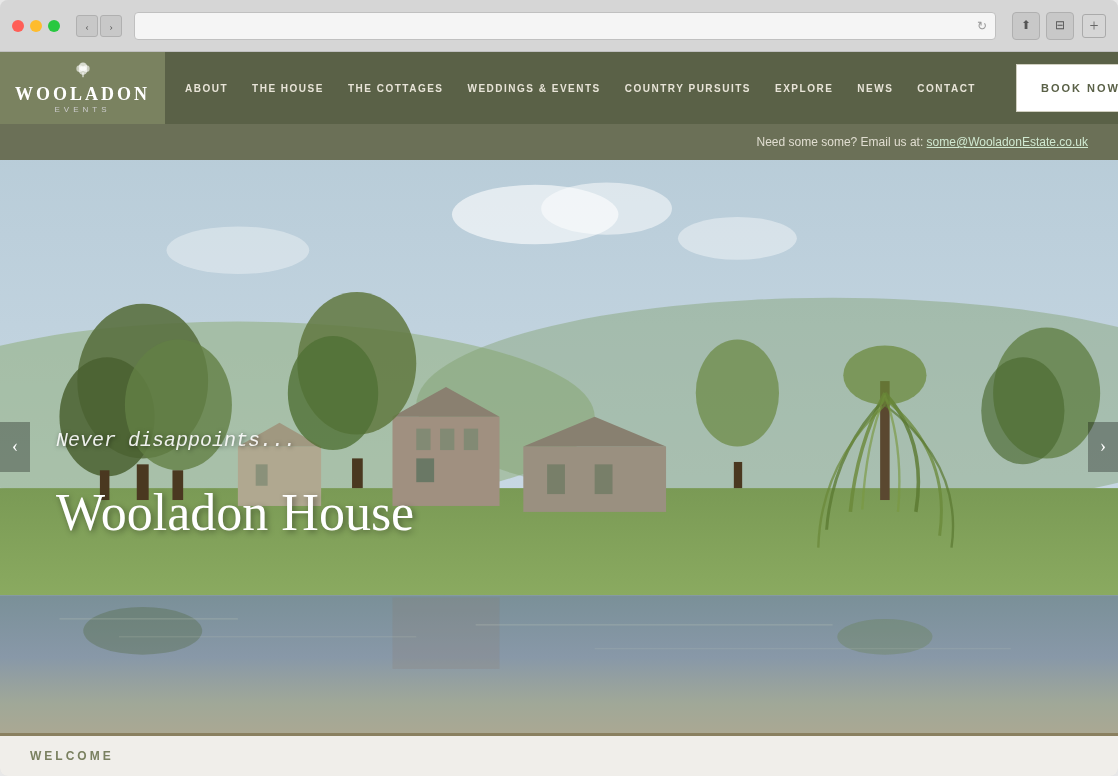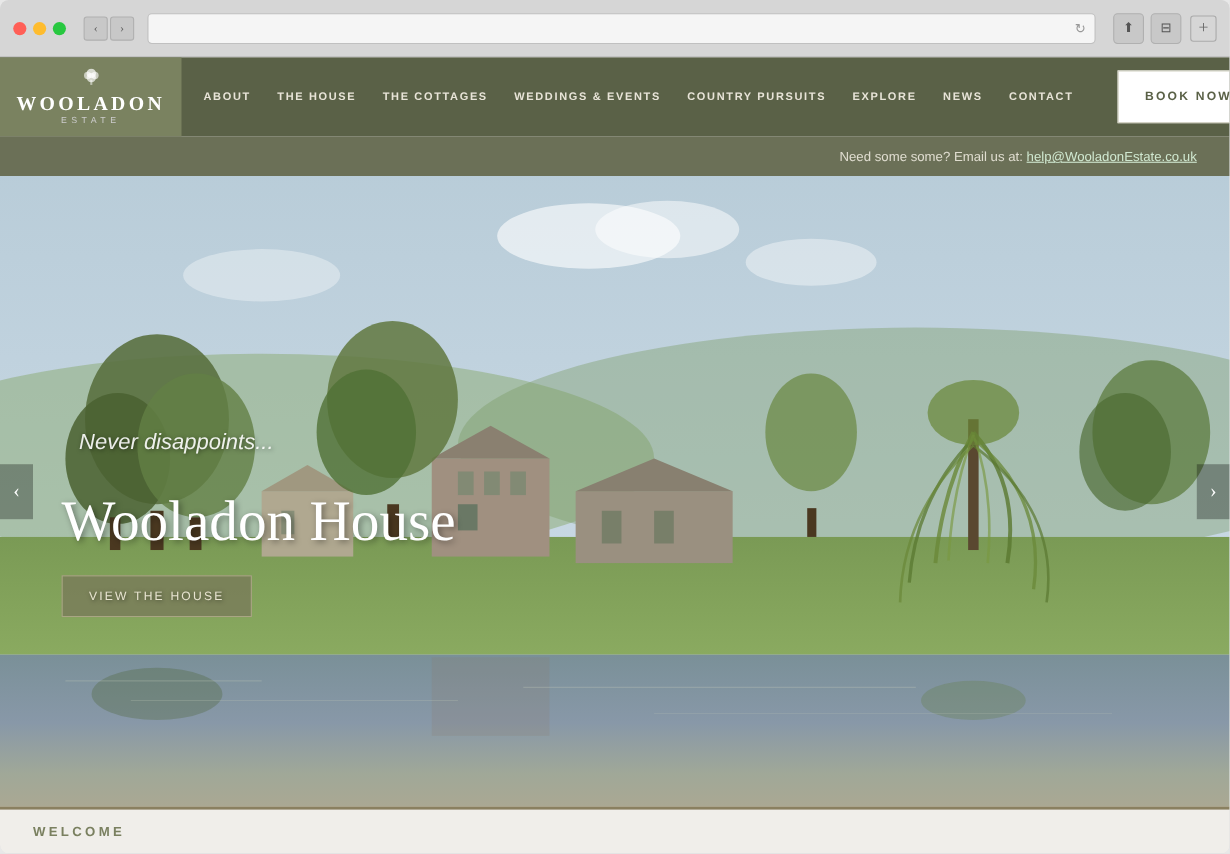--- a/index.html
+++ b/index.html
@@ -265,26 +265,25 @@
     .hero-text {
       position: absolute;
       bottom: 30%;
       left: 5%;
       color: white;
       text-shadow: 1px 1px 4px rgba(0,0,0,0.5);
       z-index: 5;
     }
 
     .hero-tagline {
-      font-family: Liberation Sans, sans-serif;
+      font-family: Liberation Mono, monospace;
       font-size: 20px;
       font-style: italic;
       color: rgba(255,255,255,0.9);
       margin-bottom: 8px;
-      margin-left: 16px;
     }
 
     .hero-title {
       font-family: 'Georgia', serif;
       font-size: 52px;
       font-weight: normal;
       color: white;
       text-shadow: 2px 2px 6px rgba(0,0,0,0.4);
       line-height: 1.1;
       margin-bottom: 20px;
@@ -363,40 +362,40 @@
 
       <div class="site-logo">
         <svg class="logo-tree" viewBox="0 0 40 40">
           <circle cx="20" cy="10" r="9" fill="rgba(255,255,255,0.7)"></circle>
           <circle cx="13" cy="14" r="7" fill="rgba(255,255,255,0.6)"></circle>
           <circle cx="27" cy="14" r="7" fill="rgba(255,255,255,0.6)"></circle>
           <circle cx="20" cy="18" r="9" fill="rgba(255,255,255,0.65)"></circle>
           <rect x="18" y="22" width="4" height="10" fill="rgba(255,255,255,0.5)"></rect>
         </svg>
         <div class="logo-name">WOOLADON</div>
-        <div class="logo-sub">ESTATE</div>
+        <div class="logo-sub">EVENTS</div>
       </div>
 
       <div class="nav-links">
         <span class="nav-link">ABOUT</span>
         <span class="nav-link">THE HOUSE</span>
         <span class="nav-link">THE COTTAGES</span>
         <span class="nav-link">WEDDINGS &amp; EVENTS</span>
         <span class="nav-link">COUNTRY PURSUITS</span>
         <span class="nav-link">EXPLORE</span>
         <span class="nav-link">NEWS</span>
         <span class="nav-link">CONTACT</span>
       </div>
 
       <div class="book-now-btn">BOOK NOW</div>
     </nav>
 
     <div class="help-bar">
       <span class="help-text">
-        <span>Need some some? Email us at:</span>&nbsp;<span class="help-email">help@WooladonEstate.co.uk</span>
+        <span>Need some some? Email us at:</span>&nbsp;<span class="help-email">some@WooladonEstate.co.uk</span>
       </span>
     </div>
 
     <div class="hero">
 
       <svg class="scene-svg" viewBox="0 0 940 510" preserveAspectRatio="xMidYMid slice" xmlns="http://www.w3.org/2000/svg">
 
         <defs>
           <linearGradient id="skyGrad" x1="0" y1="0" x2="0" y2="1">
             <stop offset="0%" stop-color="#b8ccd8"></stop>
@@ -488,21 +487,20 @@
         <ellipse cx="200" cy="90" rx="60" ry="20" fill="white" opacity="0.35"></ellipse>
       </svg>
 
       <div class="hero-arrow hero-arrow-left">‹</div>
 
       <div class="hero-arrow hero-arrow-right">›</div>
 
       <div class="hero-text">
         <div class="hero-tagline">Never disappoints...</div>
         <div class="hero-title">Wooladon House</div>
-        <div class="hero-cta">VIEW THE HOUSE</div>
       </div>
     </div>
 
     <div class="welcome-section">
       <span class="welcome-heading">WELCOME</span>
     </div>
   </div>
 </div>
 
 </body></html>

